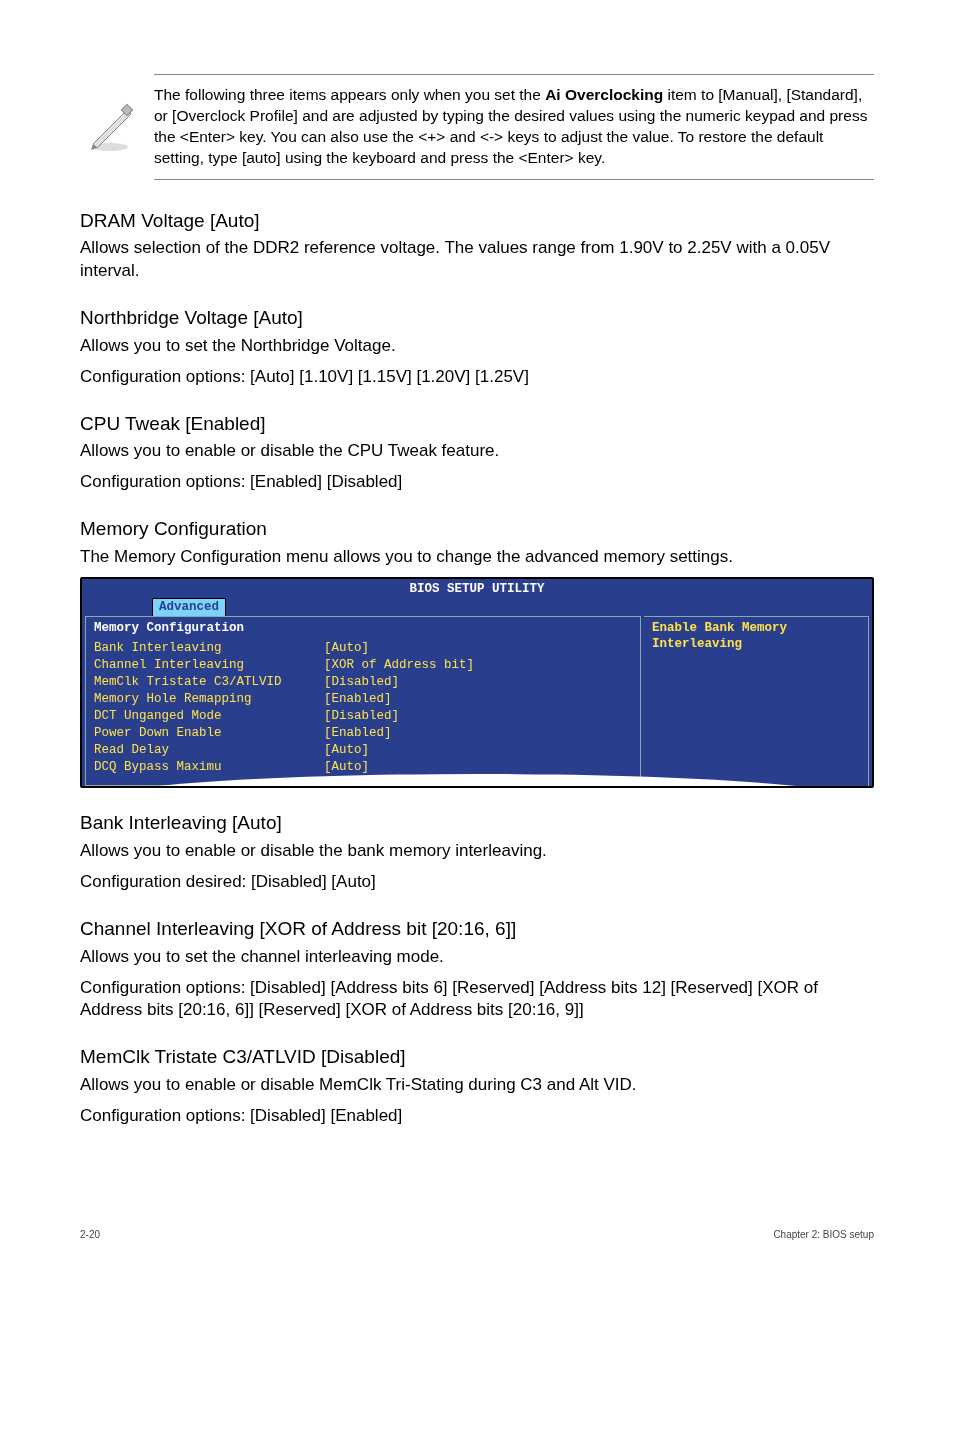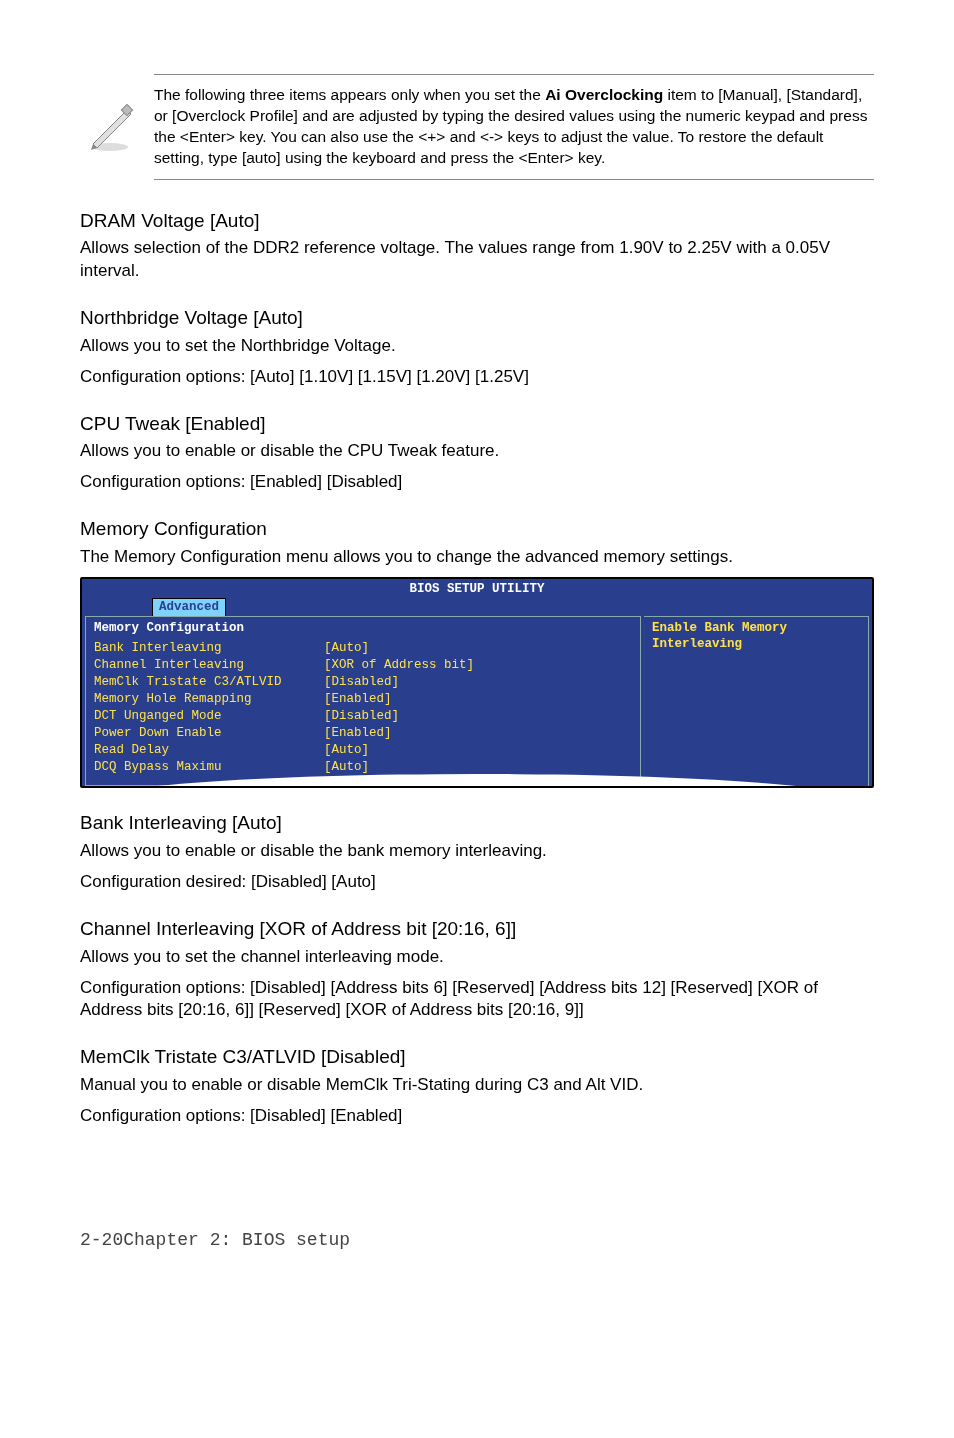--- a/index.html
+++ b/index.html
@@ -99,26 +99,25 @@
   .bios-row .v { color:#ffe24a; }
   .curve-mask {
     position:absolute;
     bottom:-24px; left:-4px; right:-4px;
     height:36px;
     background:#fff;
     border-radius: 60% 60% 0 0 / 100% 100% 0 0;
   }
   .footer {
     display:flex;
-    justify-content:flex-start;
-    font-size:18px;
+    justify-content:space-between;
+    font-size:10px;
     color:#444;
     margin-top:100px;
     padding-bottom:20px;
-    font-family:Liberation Mono, monospace;
   }
 </style>
 </head>
 <body>
 
 <div class="note-block">
   <div class="note-icon">
     <svg width="54" height="54" viewBox="0 0 54 54">
       <ellipse cx="27" cy="47" rx="18" ry="4" fill="#ddd"></ellipse>
       <polygon points="10,44 44,10 48,14 14,48" fill="#e0e0e0" stroke="#888" stroke-width="1"></polygon>
@@ -193,19 +192,19 @@
 
 <h3>Bank Interleaving [Auto]</h3>
 <p class="body">Allows you to enable or disable the bank memory interleaving.</p>
 <p class="body">Configuration desired: [Disabled] [Auto]</p>
 
 <h3>Channel Interleaving [XOR of Address bit [20:16, 6]]</h3>
 <p class="body">Allows you to set the channel interleaving mode.</p>
 <p class="body">Configuration options: [Disabled] [Address bits 6] [Reserved] [Address bits 12] [Reserved] [XOR of Address bits [20:16, 6]] [Reserved] [XOR of Address bits [20:16, 9]]</p>
 
 <h3>MemClk Tristate C3/ATLVID [Disabled]</h3>
-<p class="body">Manual you to enable or disable MemClk Tri-Stating during C3 and Alt VID.</p>
+<p class="body">Allows you to enable or disable MemClk Tri-Stating during C3 and Alt VID.</p>
 <p class="body">Configuration options: [Disabled] [Enabled]</p>
 
 <div class="footer">
   <span>2-20</span>
   <span>Chapter 2: BIOS setup</span>
 </div>
 
 </body></html>

